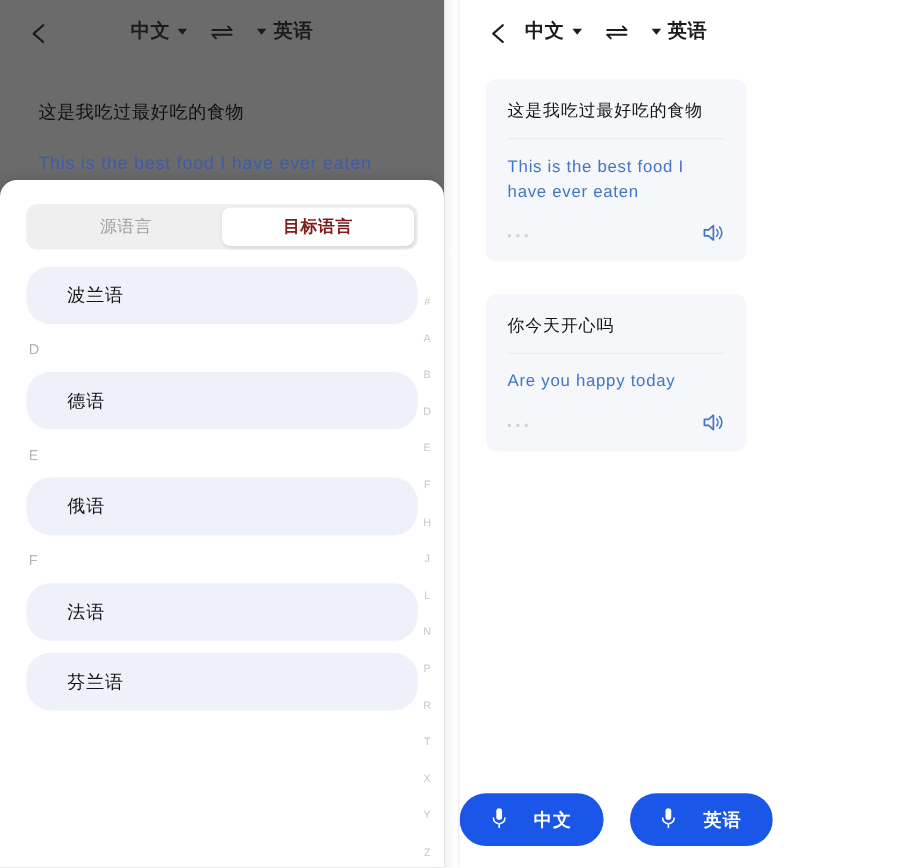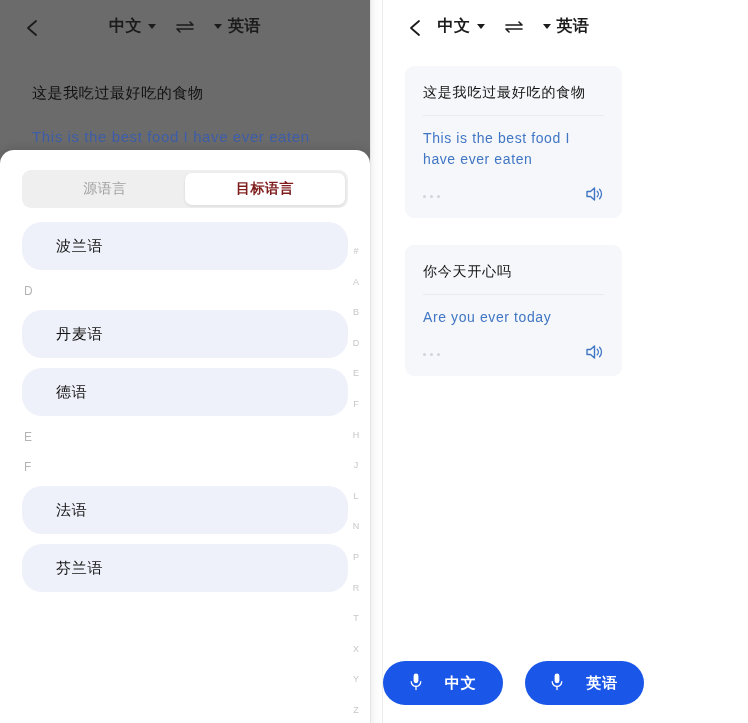--- a/index.html
+++ b/index.html
@@ -224,23 +224,23 @@
     <div class="sheet">
 
       <div class="seg-control">
         <div class="seg-item">源语言</div>
         <div class="seg-item active">目标语言</div>
       </div>
 
       <div class="lang-list" id="lang-list">
           <div class="lang-item first-item">波兰语</div>
           <div class="lang-section">D</div>
-          <div class="lang-item">丹麦语</div>
           <div class="lang-item">德语</div>
           <div class="lang-section">E</div>
+          <div class="lang-item">俄语</div>
           <div class="lang-section">F</div>
           <div class="lang-item">法语</div>
           <div class="lang-item">芬兰语</div>
         </div>
 
       <div class="index-strip" id="index-strip">
           <span class="index-letter">#</span>
           <span class="index-letter">A</span>
           <span class="index-letter">B</span>
           <span class="index-letter">D</span>
@@ -298,21 +298,21 @@
             <path d="M3,6.5 L6.5,6.5 L10.5,3 L10.5,15 L6.5,11.5 L3,11.5 Z" fill="none" stroke="#4176c4" stroke-width="1.4" stroke-linejoin="round"></path>
             <path d="M13.2,6.2 A4,4 0 0 1 13.2,11.8" fill="none" stroke="#4176c4" stroke-width="1.3" stroke-linecap="round"></path>
             <path d="M15.6,4.2 A7,7 0 0 1 15.6,13.8" fill="none" stroke="#4176c4" stroke-width="1.3" stroke-linecap="round"></path>
           </svg>
         </span>
       </div>
     </div>
 
     <div class="card card-2">
       <div class="card-src">你今天开心吗</div>
-      <div class="card-tgt">Are you ever today</div>
+      <div class="card-tgt">Are you happy today</div>
       <div class="card-foot">
         <span class="dots">
             <i></i>
             <i></i>
             <i></i>
           </span>
         <span>
           <svg width="20" height="18" viewBox="0 0 20 18">
             <path d="M3,6.5 L6.5,6.5 L10.5,3 L10.5,15 L6.5,11.5 L3,11.5 Z" fill="none" stroke="#4176c4" stroke-width="1.4" stroke-linejoin="round"></path>
             <path d="M13.2,6.2 A4,4 0 0 1 13.2,11.8" fill="none" stroke="#4176c4" stroke-width="1.3" stroke-linecap="round"></path>

